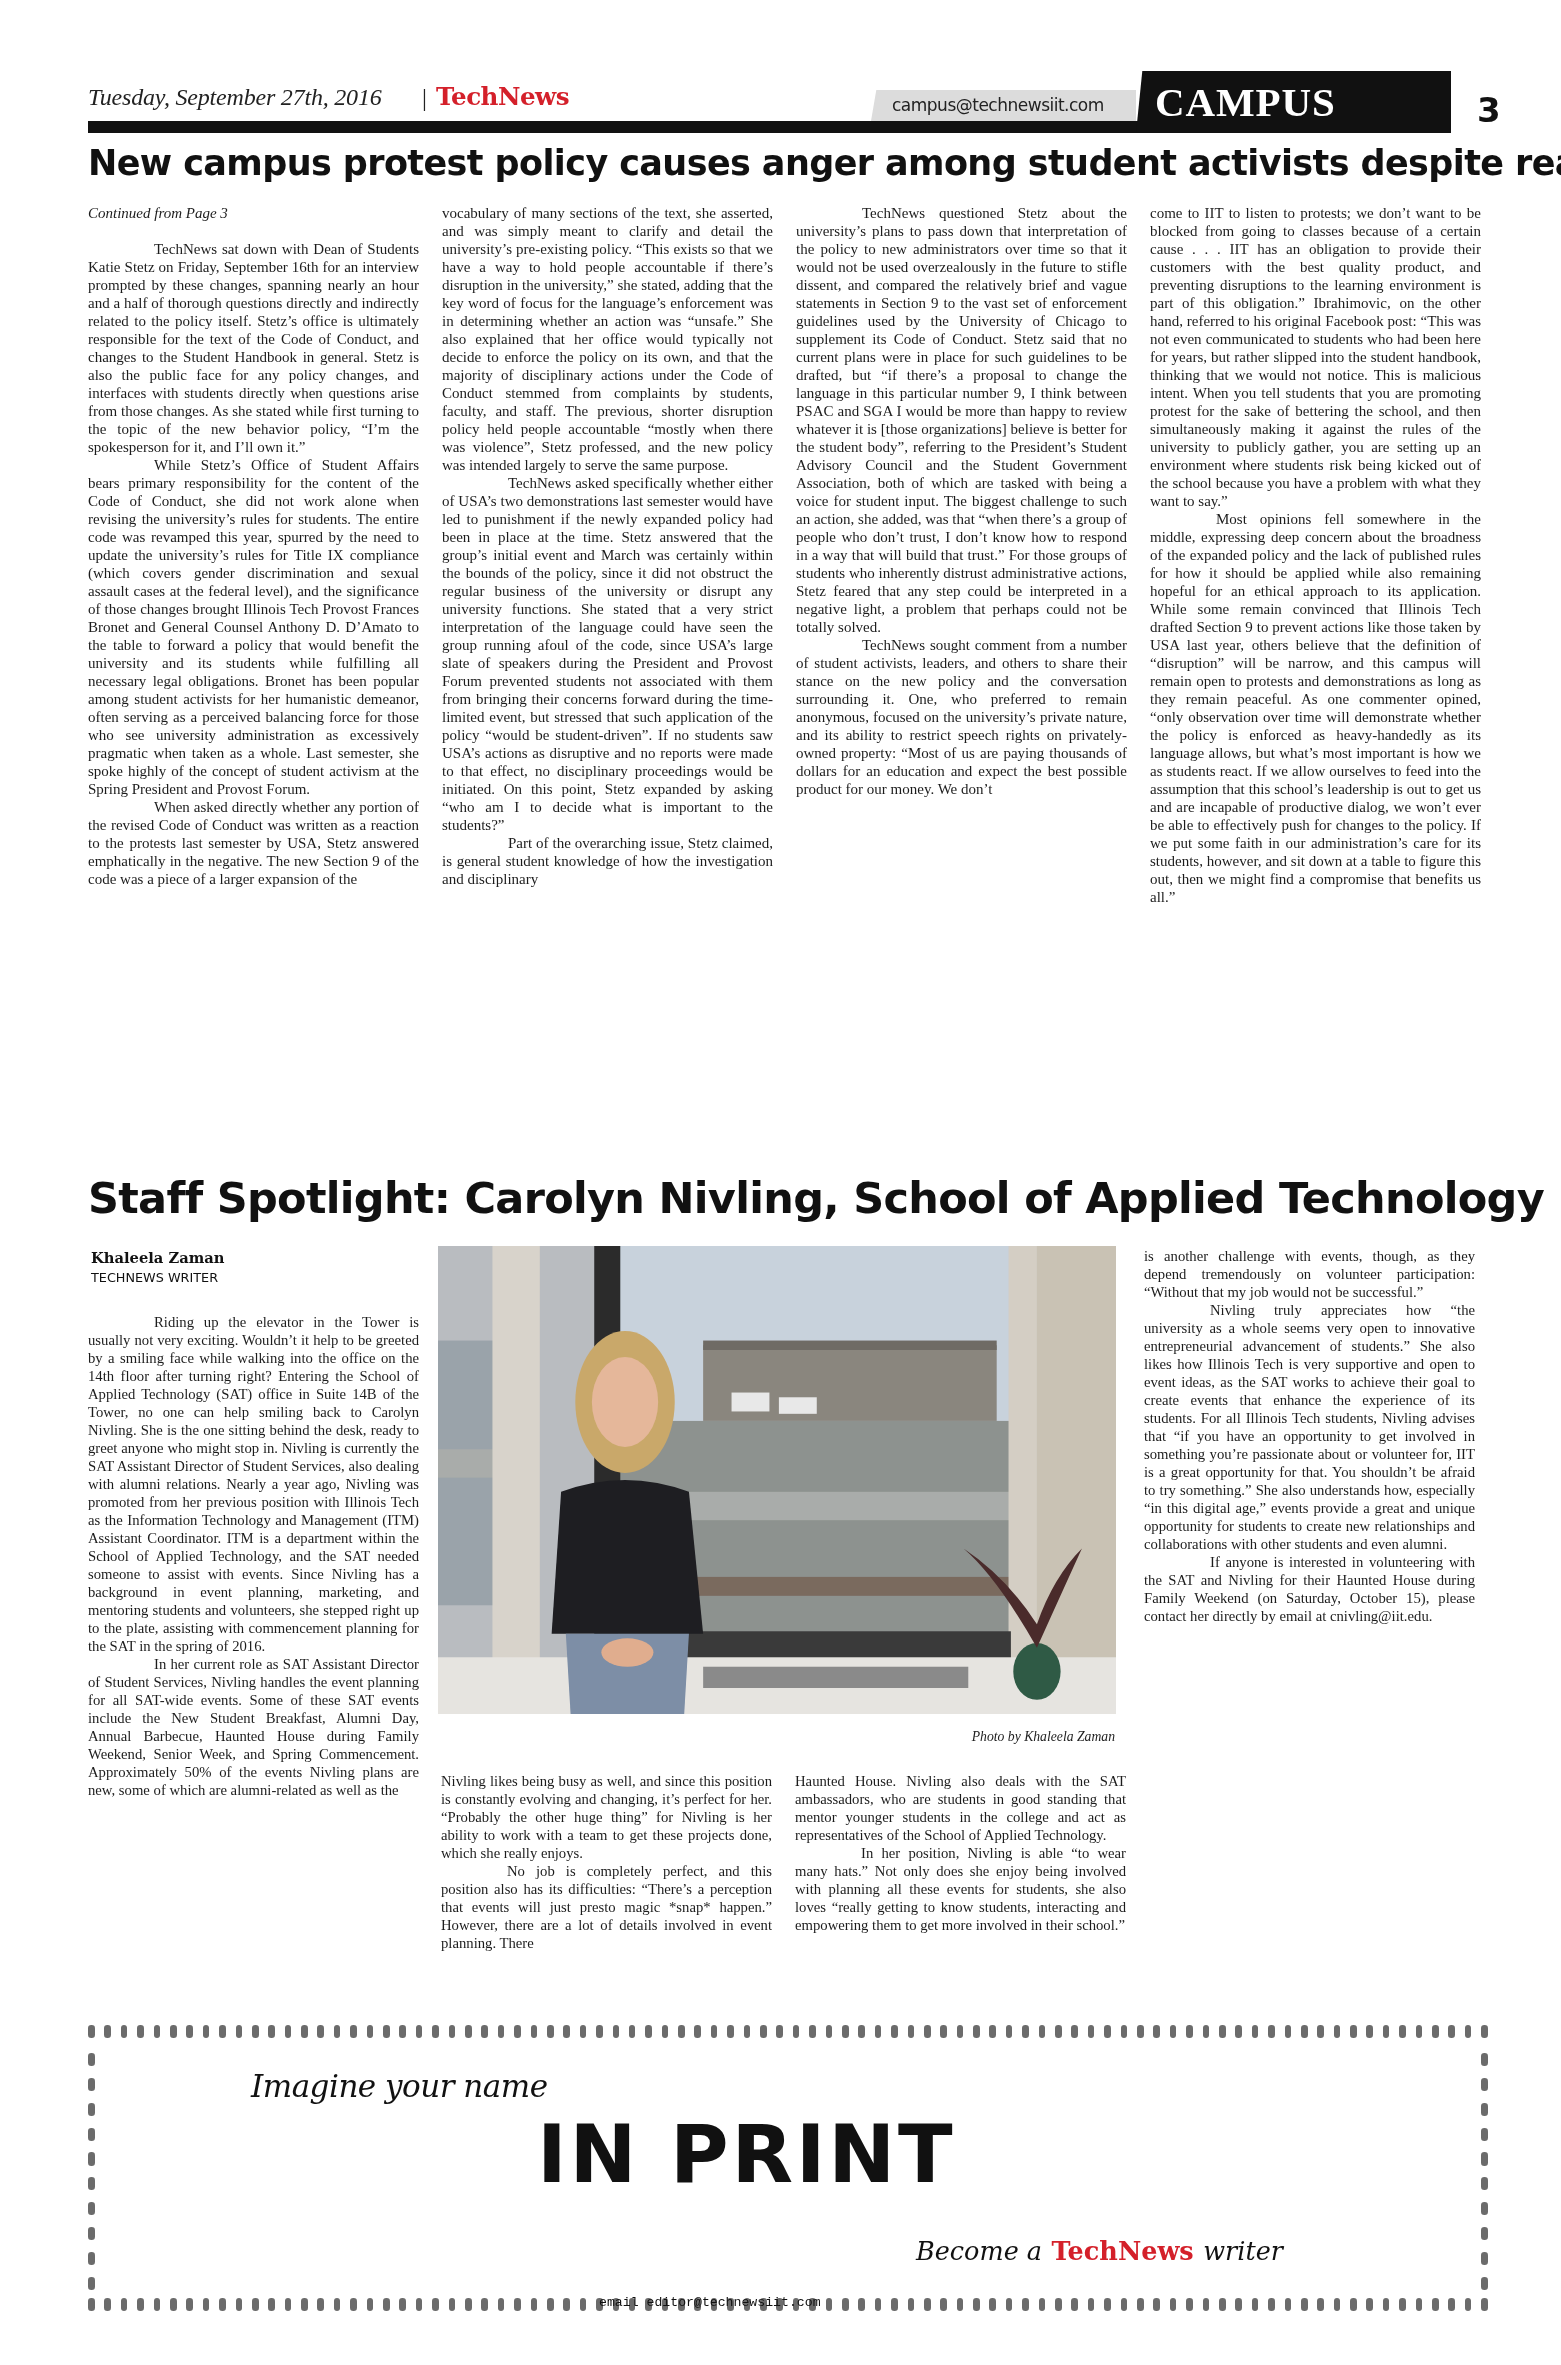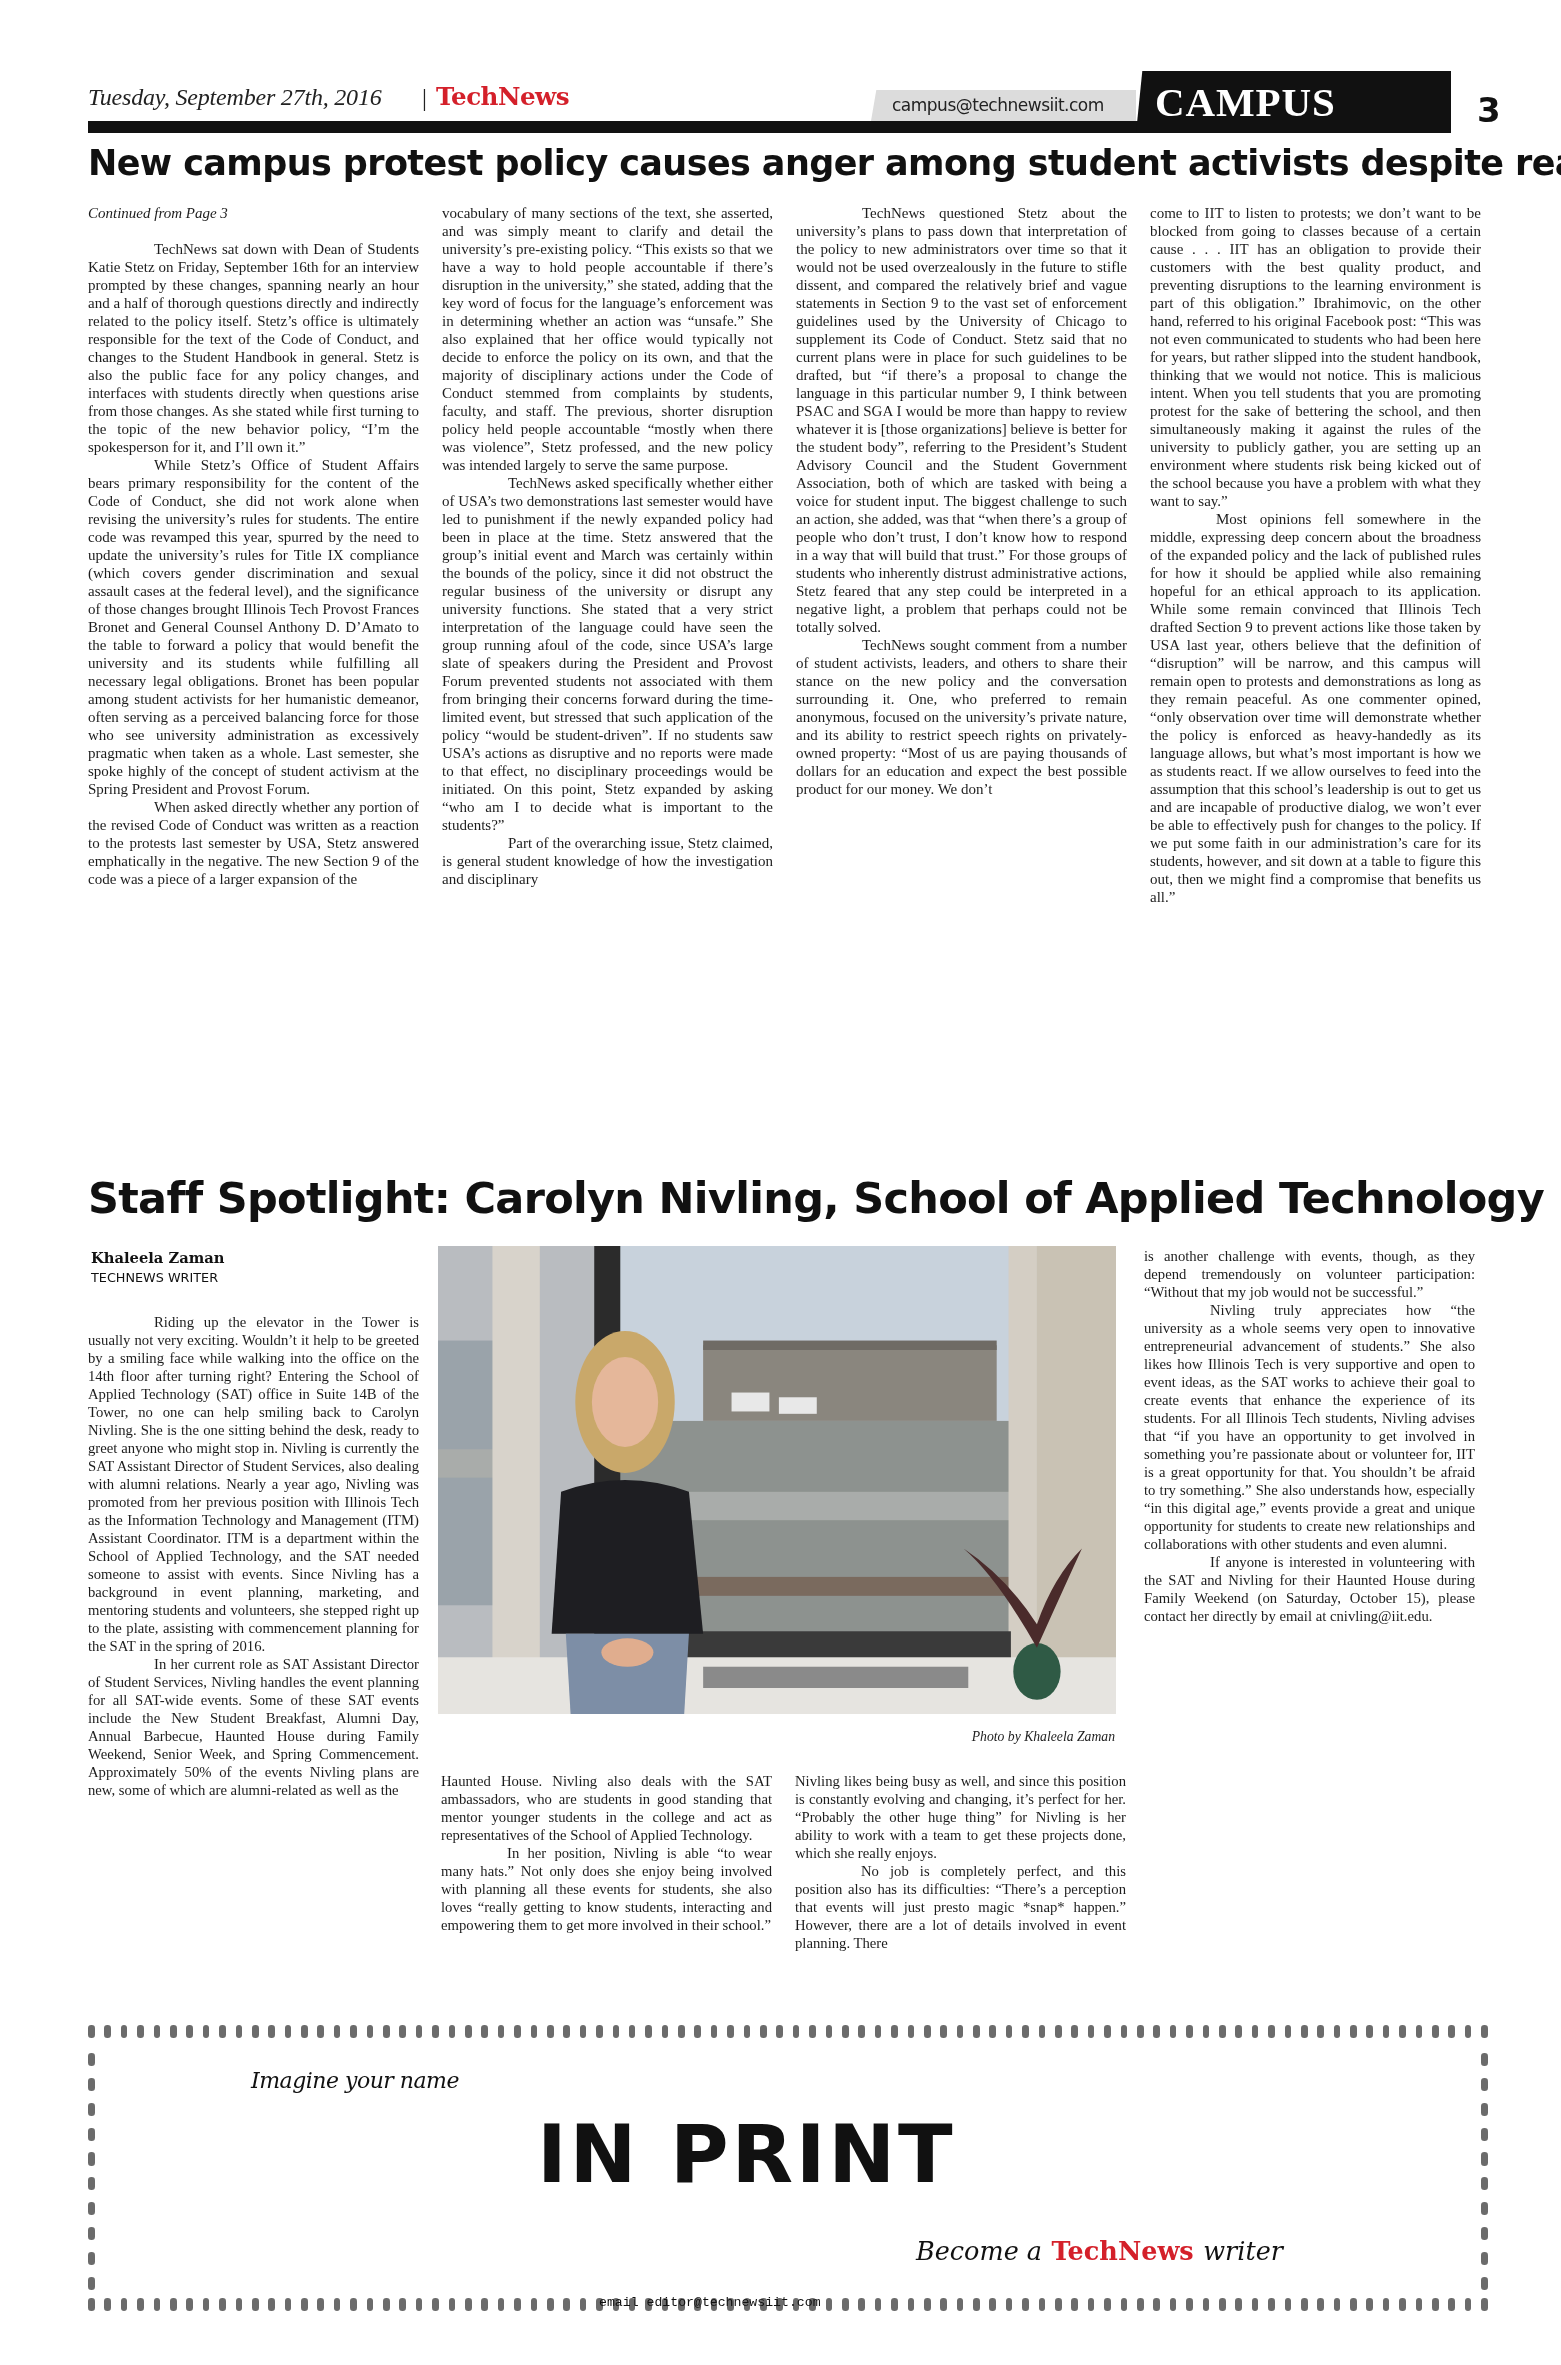--- a/index.html
+++ b/index.html
@@ -41,21 +41,21 @@
   .photo { position: absolute; left: 438px; top: 1246px; width: 678px; height: 468px; overflow: hidden; background: #c9cfd6; }
   .photo svg { width: 100%; height: 100%; display: block; }
   .caption { position: absolute; left: 946px; top: 1729px; width: 169px; text-align: right; font-style: italic; font-size: 13.7px; color: #222; }
 
   
   .ad { position: absolute; left: 88px; top: 2025px; width: 1400px; height: 286px; }
   .ad-dots-h { position: absolute; left: 0; width: 1400px; height: 13.2px; display: flex; justify-content: space-between; }
   .ad-dots-h span { width: 6.6px; height: 13.2px; border-radius: 3.3px; background: #6b6b6b; }
   .ad-dots-v { position: absolute; top: 28px; height: 237px; width: 6.6px; display: flex; flex-direction: column; justify-content: space-between; }
   .ad-dots-v span { width: 6.6px; height: 13.2px; border-radius: 3.3px; background: #6b6b6b; }
-  .ad-script1 { position: absolute; left: 163px; top: 43px; font-family: "DejaVu Serif", serif; font-style: italic; font-size: 22px; color: #111; letter-spacing: -0.5px; }
+  .ad-script1 { position: absolute; left: 163px; top: 43px; font-family: "DejaVu Serif", serif; font-style: italic; font-size: 31px; color: #111; letter-spacing: -0.5px; }
   .ad-big { position: absolute; left: 449px; top: 90px; font-family: "DejaVu Sans", sans-serif; font-weight: bold; font-size: 80px; line-height: 80px; letter-spacing: 2.8px; color: #111;
             background-image: radial-gradient(circle, #ffffff 2.4px, transparent 2.8px); background-size: 10.4px 13.2px; -webkit-background-clip: text; }
   .ad-script2 { position: absolute; left: 828px; top: 211px; font-family: "DejaVu Serif", serif; font-style: italic; font-size: 25.5px; color: #111; }
   .ad-brand { font-family: "DejaVu Serif", serif; font-style: normal; font-weight: bold; color: #d4202a; margin: 0 9.5px; }
   .ad-email { position: absolute; left: 511px; top: 270px; font-family: Liberation Mono, monospace; font-size: 13.2px; color: #111; }
 </style>
 </head>
 <body>
 
 <div class="hdr">
@@ -148,28 +148,28 @@
 
     <ellipse cx="1265" cy="900" rx="50" ry="60" fill="#2f5a45"></ellipse>
     <path d="M1265 850 Q1180 700 1110 640 Q1200 700 1265 800 Q1300 700 1360 640 Q1310 750 1265 850 Z" fill="#4a2b2b"></path>
   </svg>
 </div>
 <div class="caption">Photo by Khaleela Zaman</div>
 
 <div class="cols" id="a2c23">
   <div class="col s2">
       <div>
+        <p>Nivling likes being busy as well, and since this position is constantly evolving and changing, it’s perfect for her.  “Probably the other huge thing” for Nivling is her ability to work with a team to get these projects done, which she really enjoys.</p>
+        <p class="ind">No job is completely perfect, and this position also has its difficulties: “There’s a perception that events will just presto magic *snap* happen.”  However, there are a lot of details involved in event planning.  There</p>
+      </div>
+    </div>
+  <div class="col s2">
+      <div>
         <p>Haunted House.  Nivling also deals with the SAT ambassadors, who are students in good standing that mentor younger students in the college and act as representatives of the School of Applied Technology.</p>
         <p class="ind">In her position, Nivling is able “to wear many hats.”  Not only does she enjoy being involved with planning all these events for students, she also loves “really getting to know students, interacting and empowering them to get more involved in their school.”</p>
-      </div>
-    </div>
-  <div class="col s2">
-      <div>
-        <p>Nivling likes being busy as well, and since this position is constantly evolving and changing, it’s perfect for her.  “Probably the other huge thing” for Nivling is her ability to work with a team to get these projects done, which she really enjoys.</p>
-        <p class="ind">No job is completely perfect, and this position also has its difficulties: “There’s a perception that events will just presto magic *snap* happen.”  However, there are a lot of details involved in event planning.  There</p>
       </div>
     </div>
 </div>
 
 <div class="col s2" id="a2c4">
     <div>
       <p>is another challenge with events, though, as they depend tremendously on volunteer participation: “Without that my job would not be successful.”</p>
       <p class="ind">Nivling truly appreciates how “the university as a whole seems very open to innovative entrepreneurial advancement of students.”  She also likes how Illinois Tech is very supportive and open to event ideas, as the SAT works to achieve their goal to create events that enhance the experience of its students. For all Illinois Tech students, Nivling advises that “if you have an opportunity to get involved in something you’re passionate about or volunteer for, IIT is a great opportunity for that.  You shouldn’t be afraid to try something.” She also understands how, especially “in this digital age,” events provide a great and unique opportunity for students to create new relationships and collaborations with other students and even alumni.</p>
       <p class="ind">If anyone is interested in volunteering with the SAT and Nivling for their Haunted House during Family Weekend (on Saturday, October 15), please contact her directly by email at cnivling@iit.edu.</p>
     </div>

